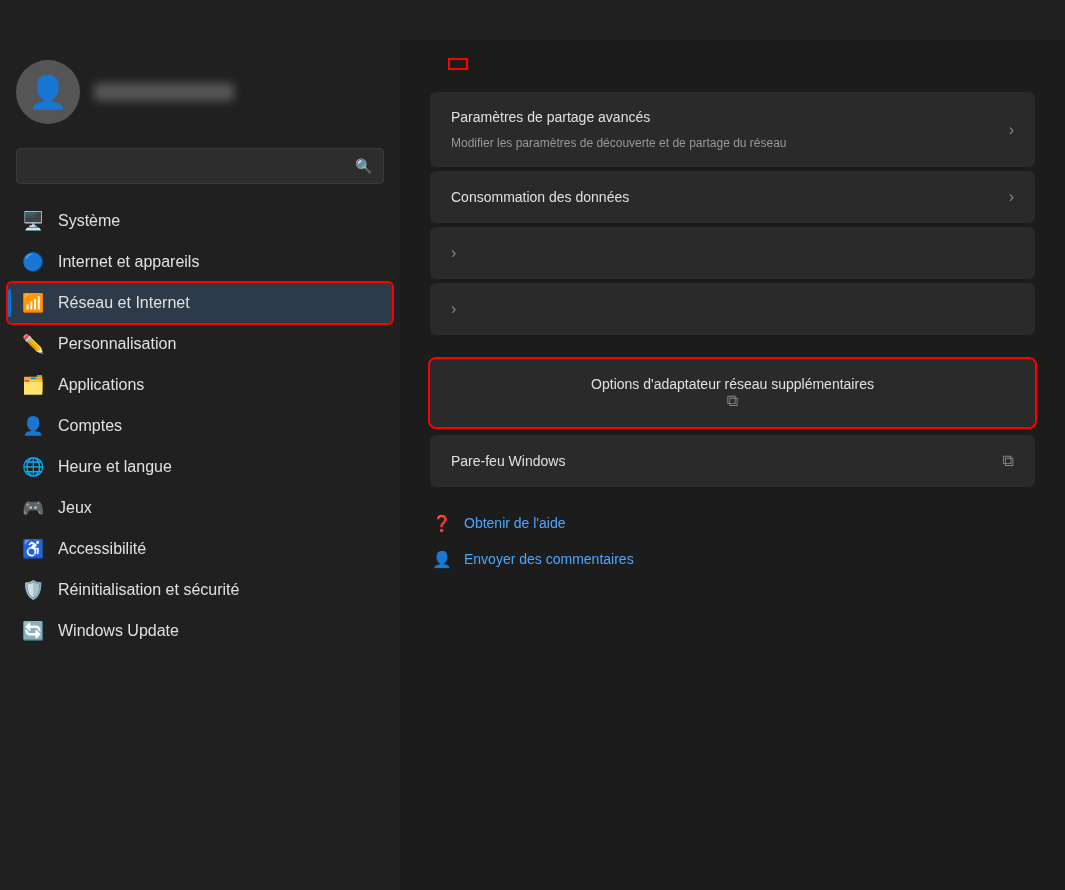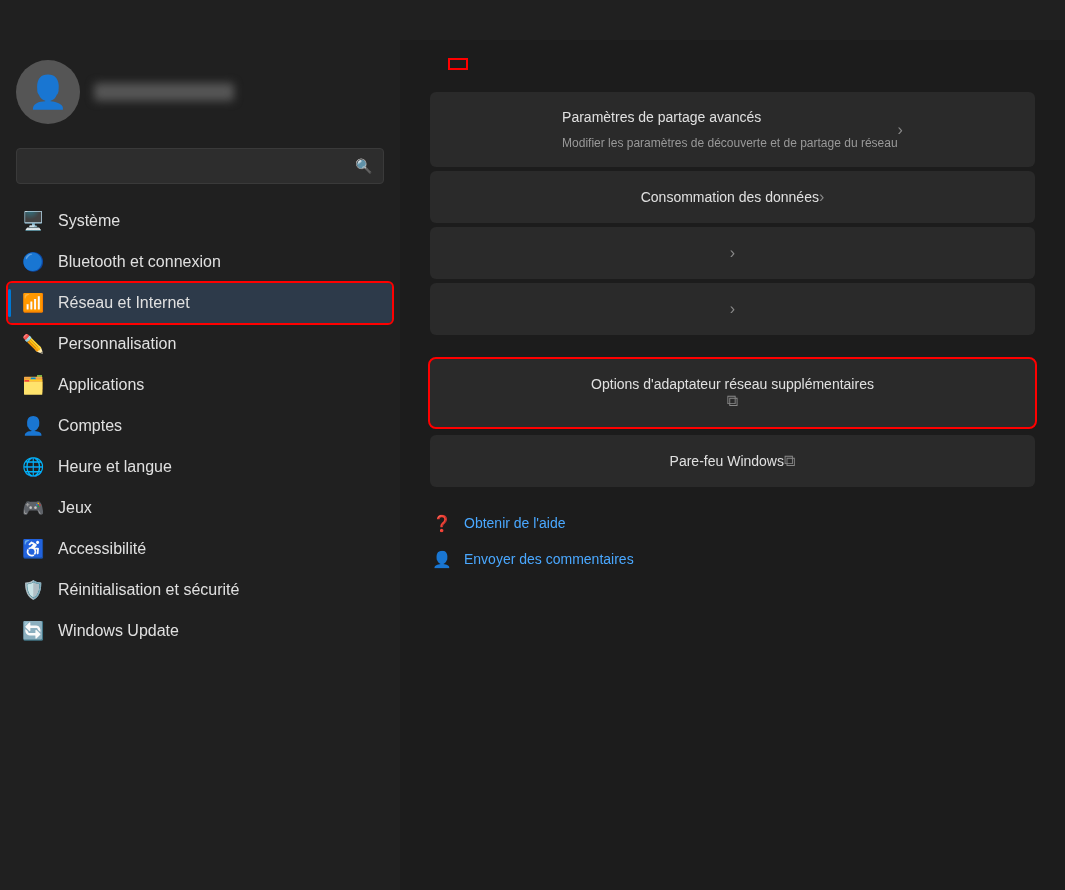--- a/index.html
+++ b/index.html
@@ -181,21 +181,21 @@
       display: flex;
       flex-direction: column;
       gap: 4px;
     }
     .settings-item {
       background: #2a2a2a;
       border-radius: 6px;
       padding: 16px 20px;
       display: flex;
       align-items: center;
-      justify-content: center;
+      justify-content: space-between;
       cursor: pointer;
       border: 1px solid transparent;
     }
     .settings-item.highlighted {
       outline: 2px solid red;
       flex-direction: column;
     }
     .settings-item-left {
       display: flex;
       flex-direction: column;
@@ -305,21 +305,21 @@
       </div>
     </div>
 
     <div id="nav-list">
         <div class="nav-item">
           <span class="nav-icon">🖥️</span>
           <span class="nav-label">Système</span>
         </div>
         <div class="nav-item">
           <span class="nav-icon">🔵</span>
-          <span class="nav-label">Bluetooth et connexion</span>
+          <span class="nav-label">Internet et appareils</span>
         </div>
         <div class="nav-item active-outlined">
           <span class="nav-icon">📶</span>
           <span class="nav-label">Réseau et Internet</span>
         </div>
         <div class="nav-item">
           <span class="nav-icon">✏️</span>
           <span class="nav-label">Personnalisation</span>
         </div>
         <div class="nav-item">

